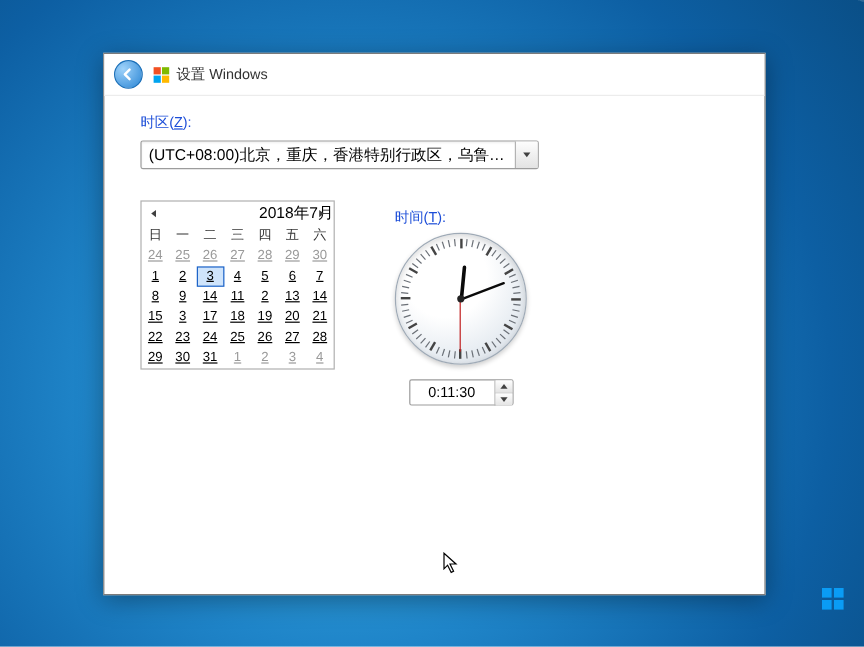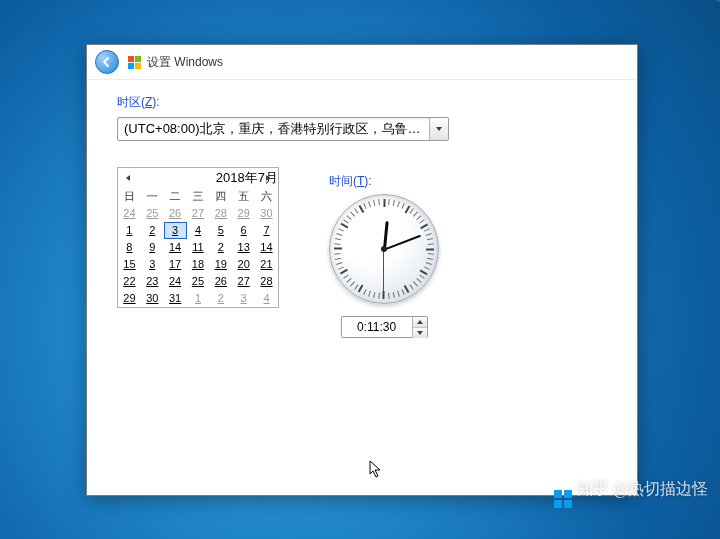--- a/index.html
+++ b/index.html
@@ -443,16 +443,16 @@
     </div>
 
   </div>
 
   <div class="watermark">
     <span class="wm-logo">
         <span></span>
         <span></span>
         <span></span>
         <span></span>
-      </span><span>知乎 @热切描边怪</span>
+      </span>
   </div>
 
 </div>
 
 </body></html>

